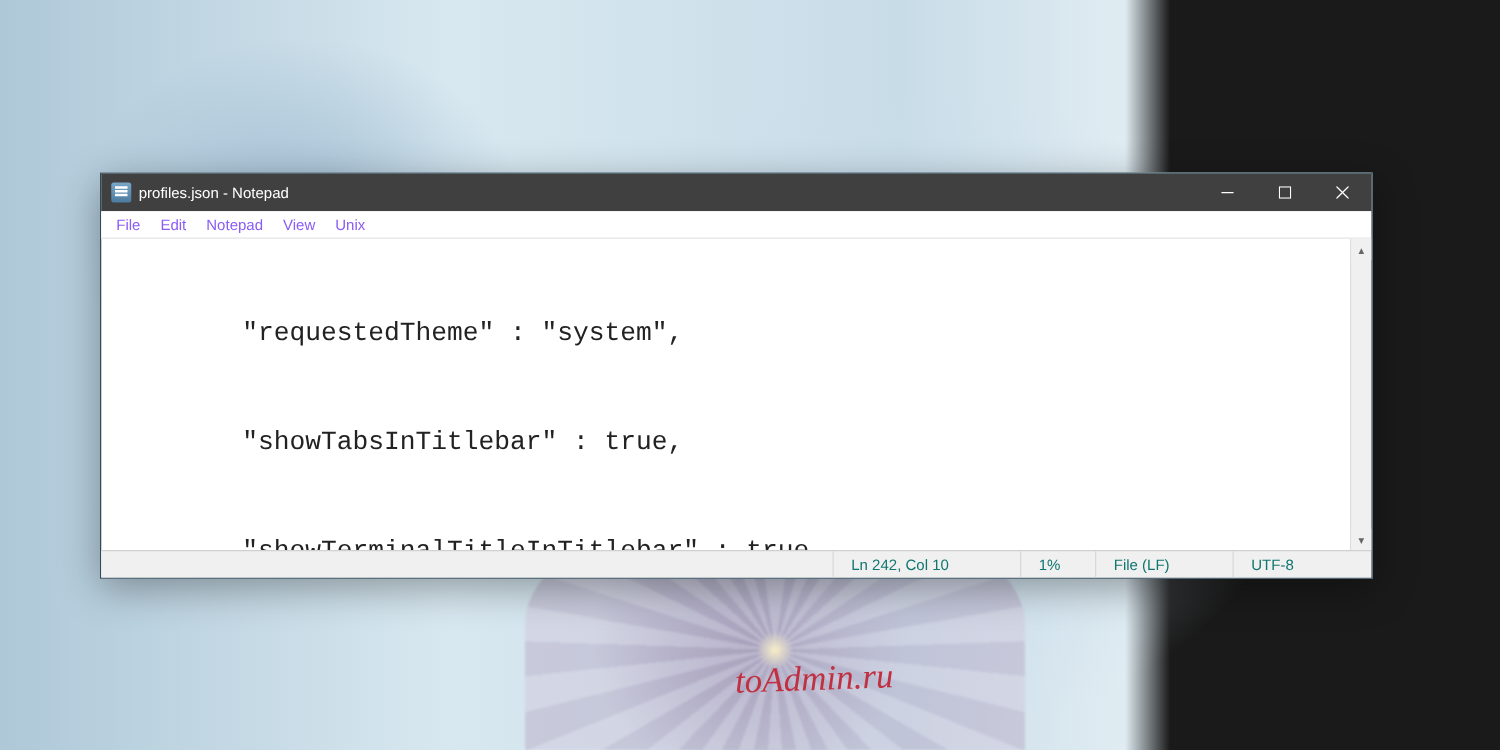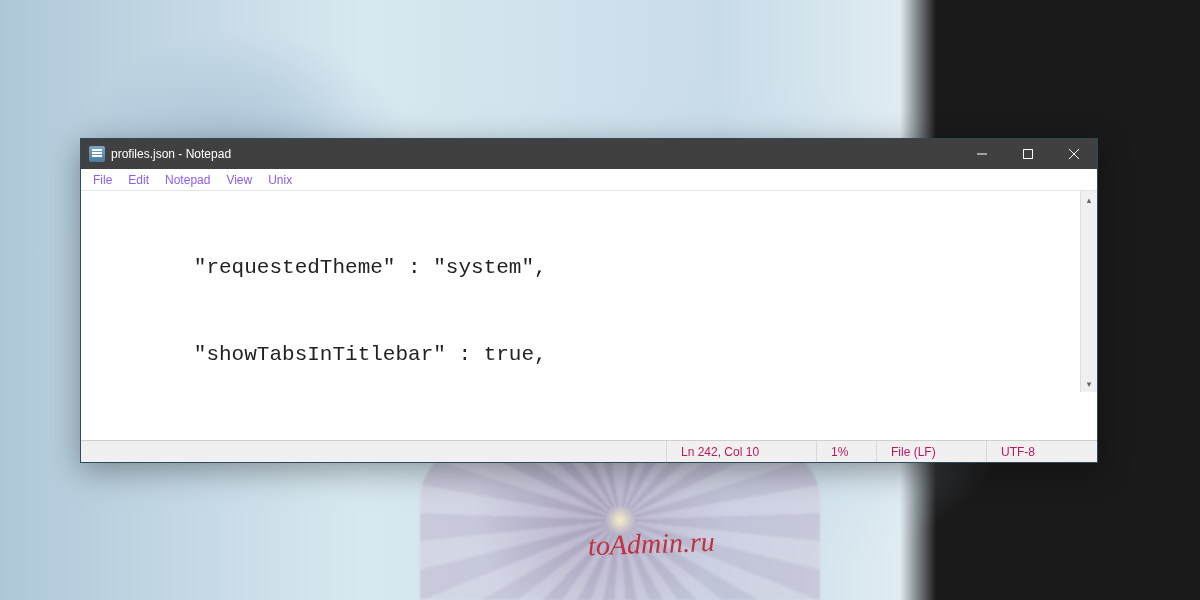--- a/index.html
+++ b/index.html
@@ -146,23 +146,22 @@
     }
     .scroll-arrow.up { top: 0; }
     .scroll-arrow.down { bottom: 0; }
 
     .statusbar {
       height: 22px;
       background: #f0f0f0;
       border-top: 1px solid #d0d0d0;
       display: flex;
       font-size: 12px;
-      color: #be185d;
+      color: #0f766e;
       align-items: stretch;
-      margin-top: 48px;
     }
     .status-spacer { flex: 1; border-right: 1px solid #d8d8d8; }
     .status-cell {
       padding: 0 14px;
       display: flex;
       align-items: center;
       border-right: 1px solid #d8d8d8;
     }
     .status-cell:last-child { border-right: none; padding-right: 40px; }
   </style>

